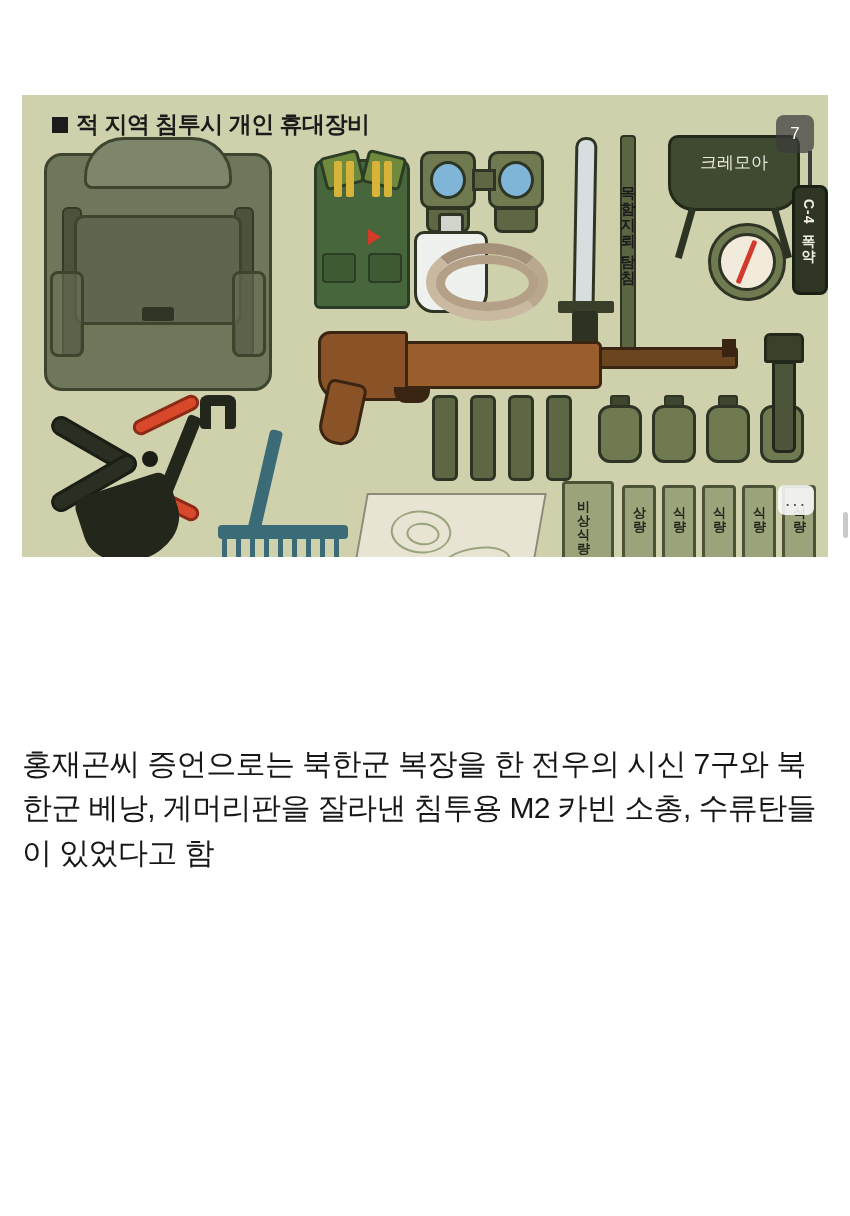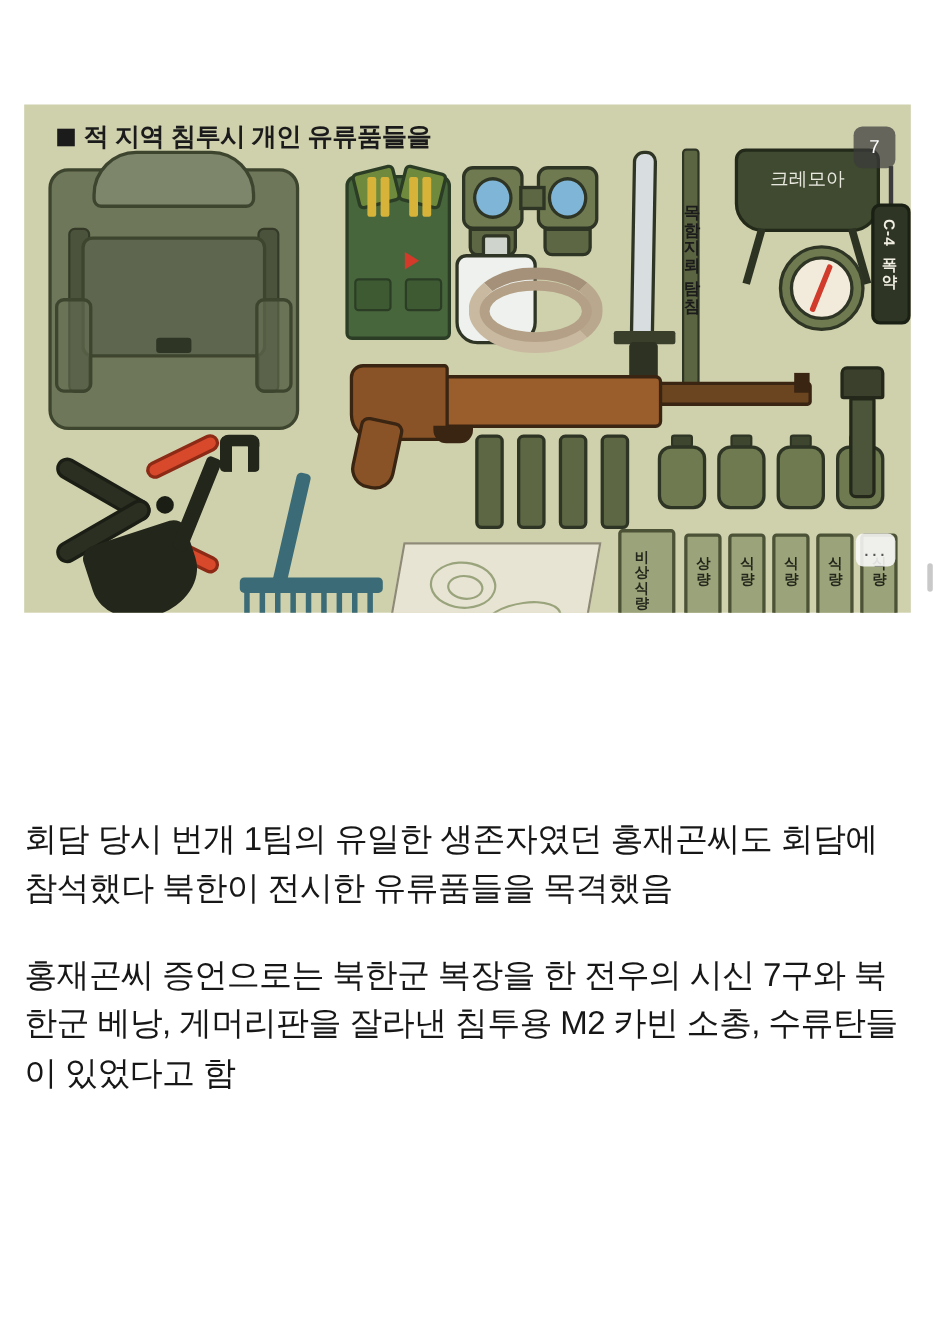--- a/index.html
+++ b/index.html
@@ -263,21 +263,21 @@
 </style>
 </head>
 <body>
 
 <div class="page">
 
   <div class="figure-wrap">
     <div class="figure">
 
       <div class="fig-title">
-        <span class="sq"></span><span>적 지역 침투시 개인 유류품들을</span>
+        <span class="sq"></span><span>적 지역 침투시 개인 휴대장비</span>
       </div>
 
       <div class="it bp-body"></div>
       <div class="it bp-top"></div>
       <div class="it bp-strapL"></div>
       <div class="it bp-strapR"></div>
       <div class="it bp-flap"></div>
       <div class="it bp-pocket1"></div>
       <div class="it bp-pocket2"></div>
       <div class="it bp-buckle"></div>
@@ -393,17 +393,16 @@
       <div class="rt-vt" style="left:768px; top:402px;">식량</div>
 
       <div class="count-badge">7</div>
       <div class="more-badge">...</div>
     </div>
   </div>
 
   <div class="scroll-tick"></div>
 
   <div class="body-text">
-    <p class="para">회담 당시 번개 1팀의 유일한 생존자였던 홍재곤씨도 회담에 참석했다 북한이 전시한 유류품들을 목격했음</p>
     <p class="para">홍재곤씨 증언으로는 북한군 복장을 한 전우의 시신 7구와 북한군 베낭, 게머리판을 잘라낸 침투용 M2 카빈 소총, 수류탄들이 있었다고 함</p>
   </div>
 
 </div>
 
 </body></html>

